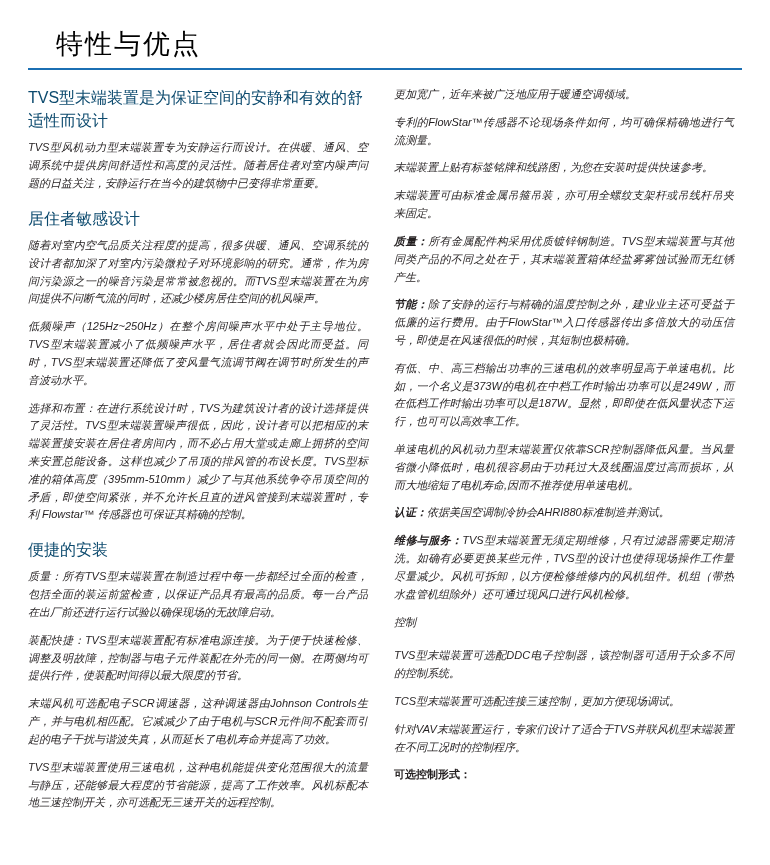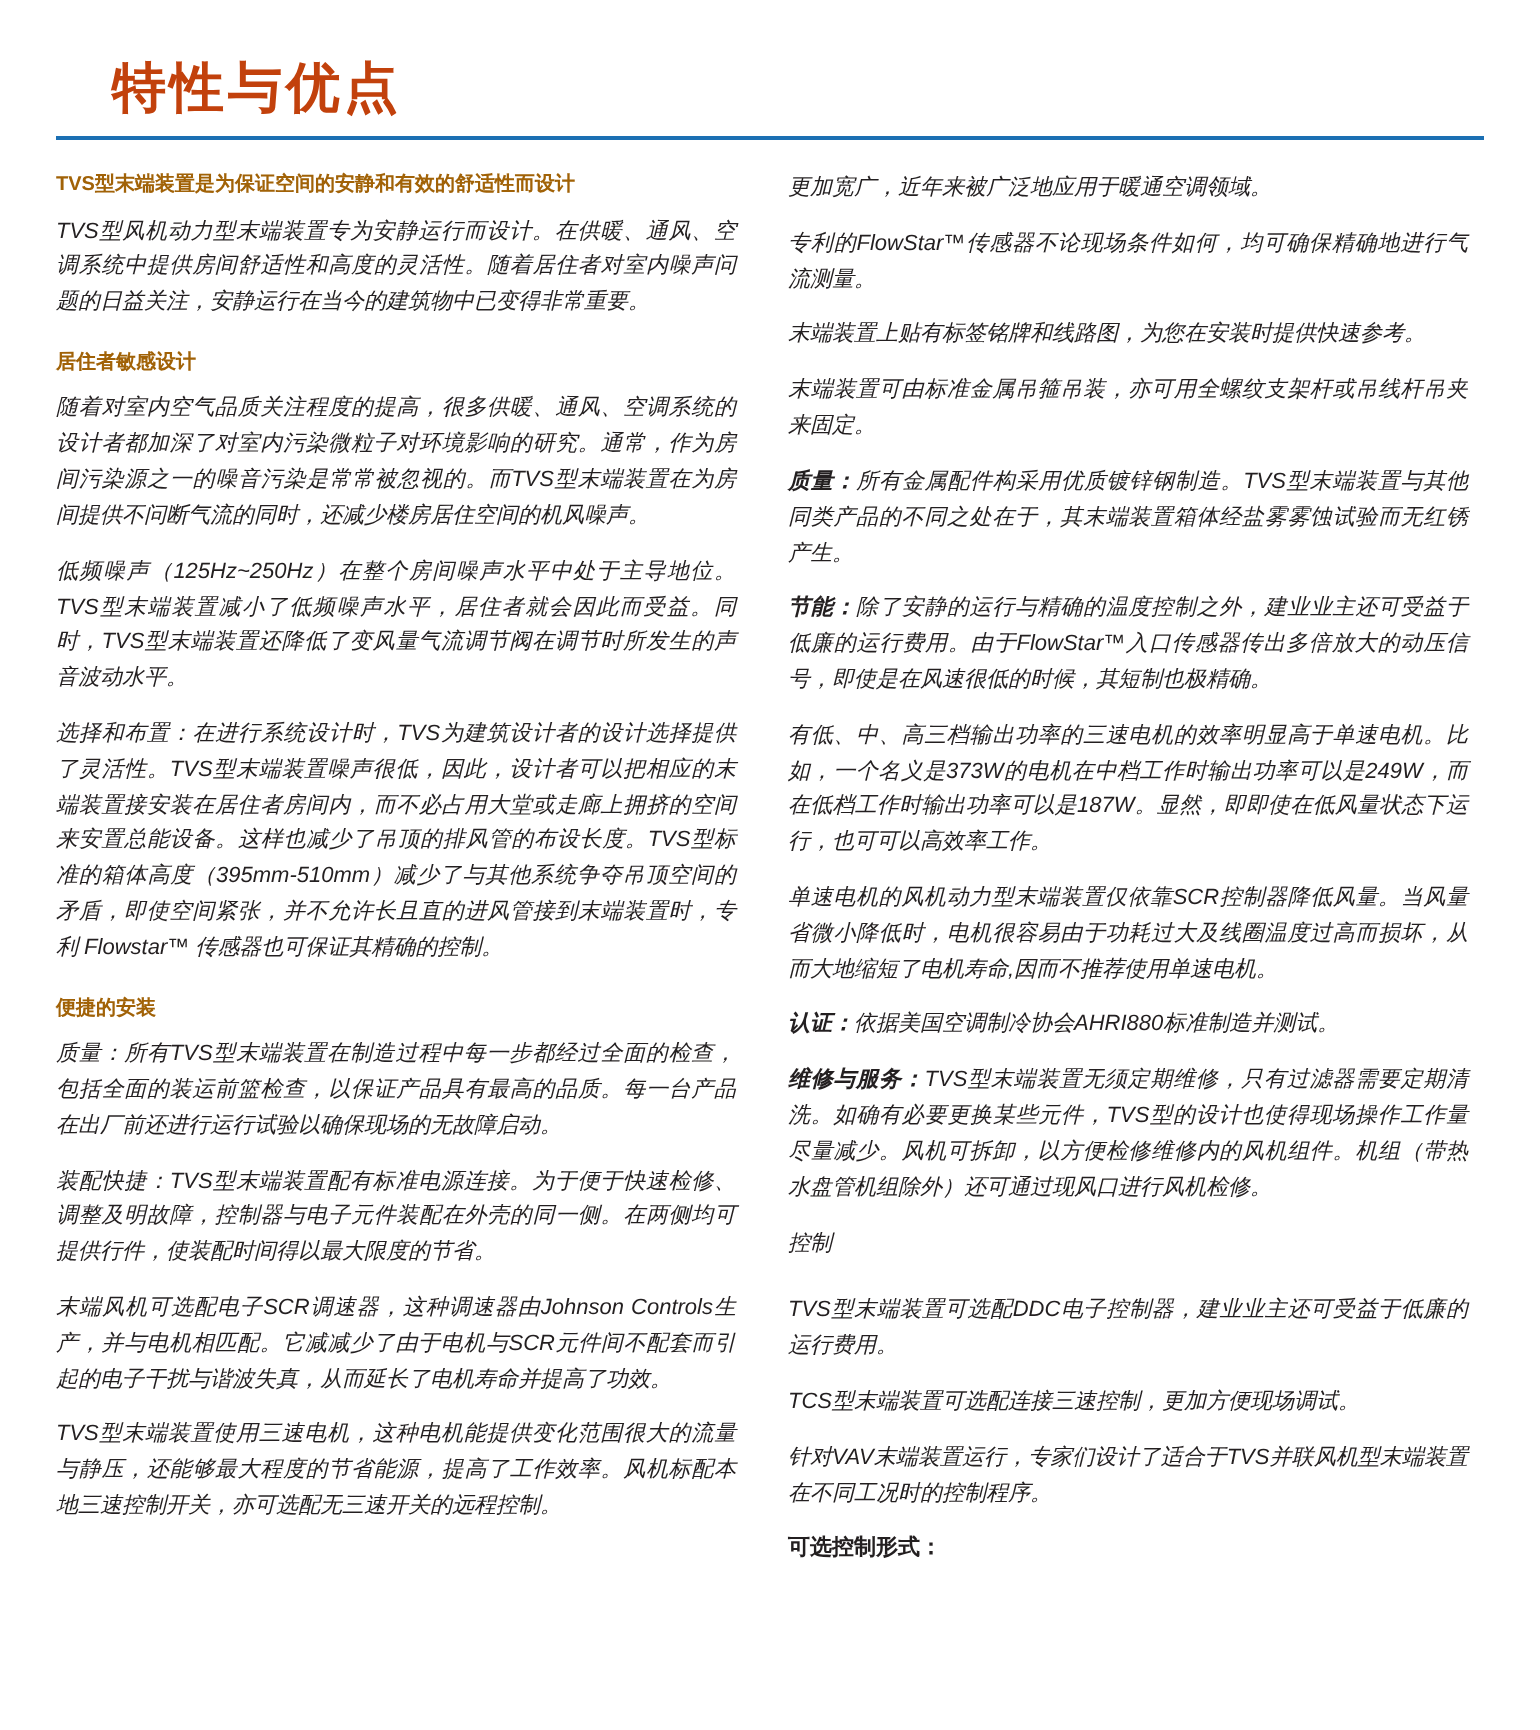--- a/index.html
+++ b/index.html
@@ -13,44 +13,44 @@
     color: #231f20;
   }
   .page {
     width: 770px;
     box-sizing: border-box;
     padding: 18px 28px 10px 28px;
     position: relative;
   }
   .page-title {
     font-size: 27px;
-    color: #c2410c;
-    font-weight: bold;
+    color: #000000;
+    font-weight: normal;
     letter-spacing: 2px;
     margin: 8px 0 6px 28px;
   }
   .title-rule {
     border: none;
     border-top: 2px solid #1b6fb3;
     margin: 4px 0 16px 0;
   }
   .columns {
     display: flex;
     gap: 26px;
     align-items: flex-start;
   }
   .col {
     width: 340px;
     flex: 0 0 340px;
   }
   h2.sec {
-    font-size: 10px;
+    font-size: 16px;
     line-height: 1.45;
-    color: #a16207;
-    font-weight: bold;
+    color: #0c4a6e;
+    font-weight: normal;
     margin: 14px 0 7px 0;
   }
   h2.sec.first {
     margin-top: 0;
   }
   p.body {
     font-size: 11px;
     line-height: 1.62;
     margin: 0 0 10px 0;
     text-align: justify;
@@ -109,21 +109,21 @@
       <p class="body"><span class="lead">节能：</span><span>除了安静的运行与精确的温度控制之外，建业业主还可受益于低廉的运行费用。由于FlowStar™入口传感器传出多倍放大的动压信号，即使是在风速很低的时候，其短制也极精确。</span></p>
 
       <p class="body">有低、中、高三档输出功率的三速电机的效率明显高于单速电机。比如，一个名义是373W的电机在中档工作时输出功率可以是249W，而在低档工作时输出功率可以是187W。显然，即即使在低风量状态下运行，也可可以高效率工作。</p>
       <p class="body">单速电机的风机动力型末端装置仅依靠SCR控制器降低风量。当风量省微小降低时，电机很容易由于功耗过大及线圈温度过高而损坏，从而大地缩短了电机寿命,因而不推荐使用单速电机。</p>
 
       <p class="body"><span class="lead">认证：</span><span>依据美国空调制冷协会AHRI880标准制造并测试。</span></p>
 
       <p class="body"><span class="lead">维修与服务：</span><span>TVS型末端装置无须定期维修，只有过滤器需要定期清洗。如确有必要更换某些元件，TVS型的设计也使得现场操作工作量尽量减少。风机可拆卸，以方便检修维修内的风机组件。机组（带热水盘管机组除外）还可通过现风口进行风机检修。</span></p>
 
       <p class="body" style="margin-bottom:16px;">控制</p>
-      <p class="body">TVS型末端装置可选配DDC电子控制器，建业业主还可受益于低廉的运行费用。</p>
+      <p class="body">TVS型末端装置可选配DDC电子控制器，该控制器可适用于众多不同的控制系统。</p>
       <p class="body">TCS型末端装置可选配连接三速控制，更加方便现场调试。</p>
       <p class="body">针对VAV末端装置运行，专家们设计了适合于TVS并联风机型末端装置在不同工况时的控制程序。</p>
 
       <div class="subhead">可选控制形式：</div>
 
     </div>
   </div>
 </div>
 
 </body></html>

